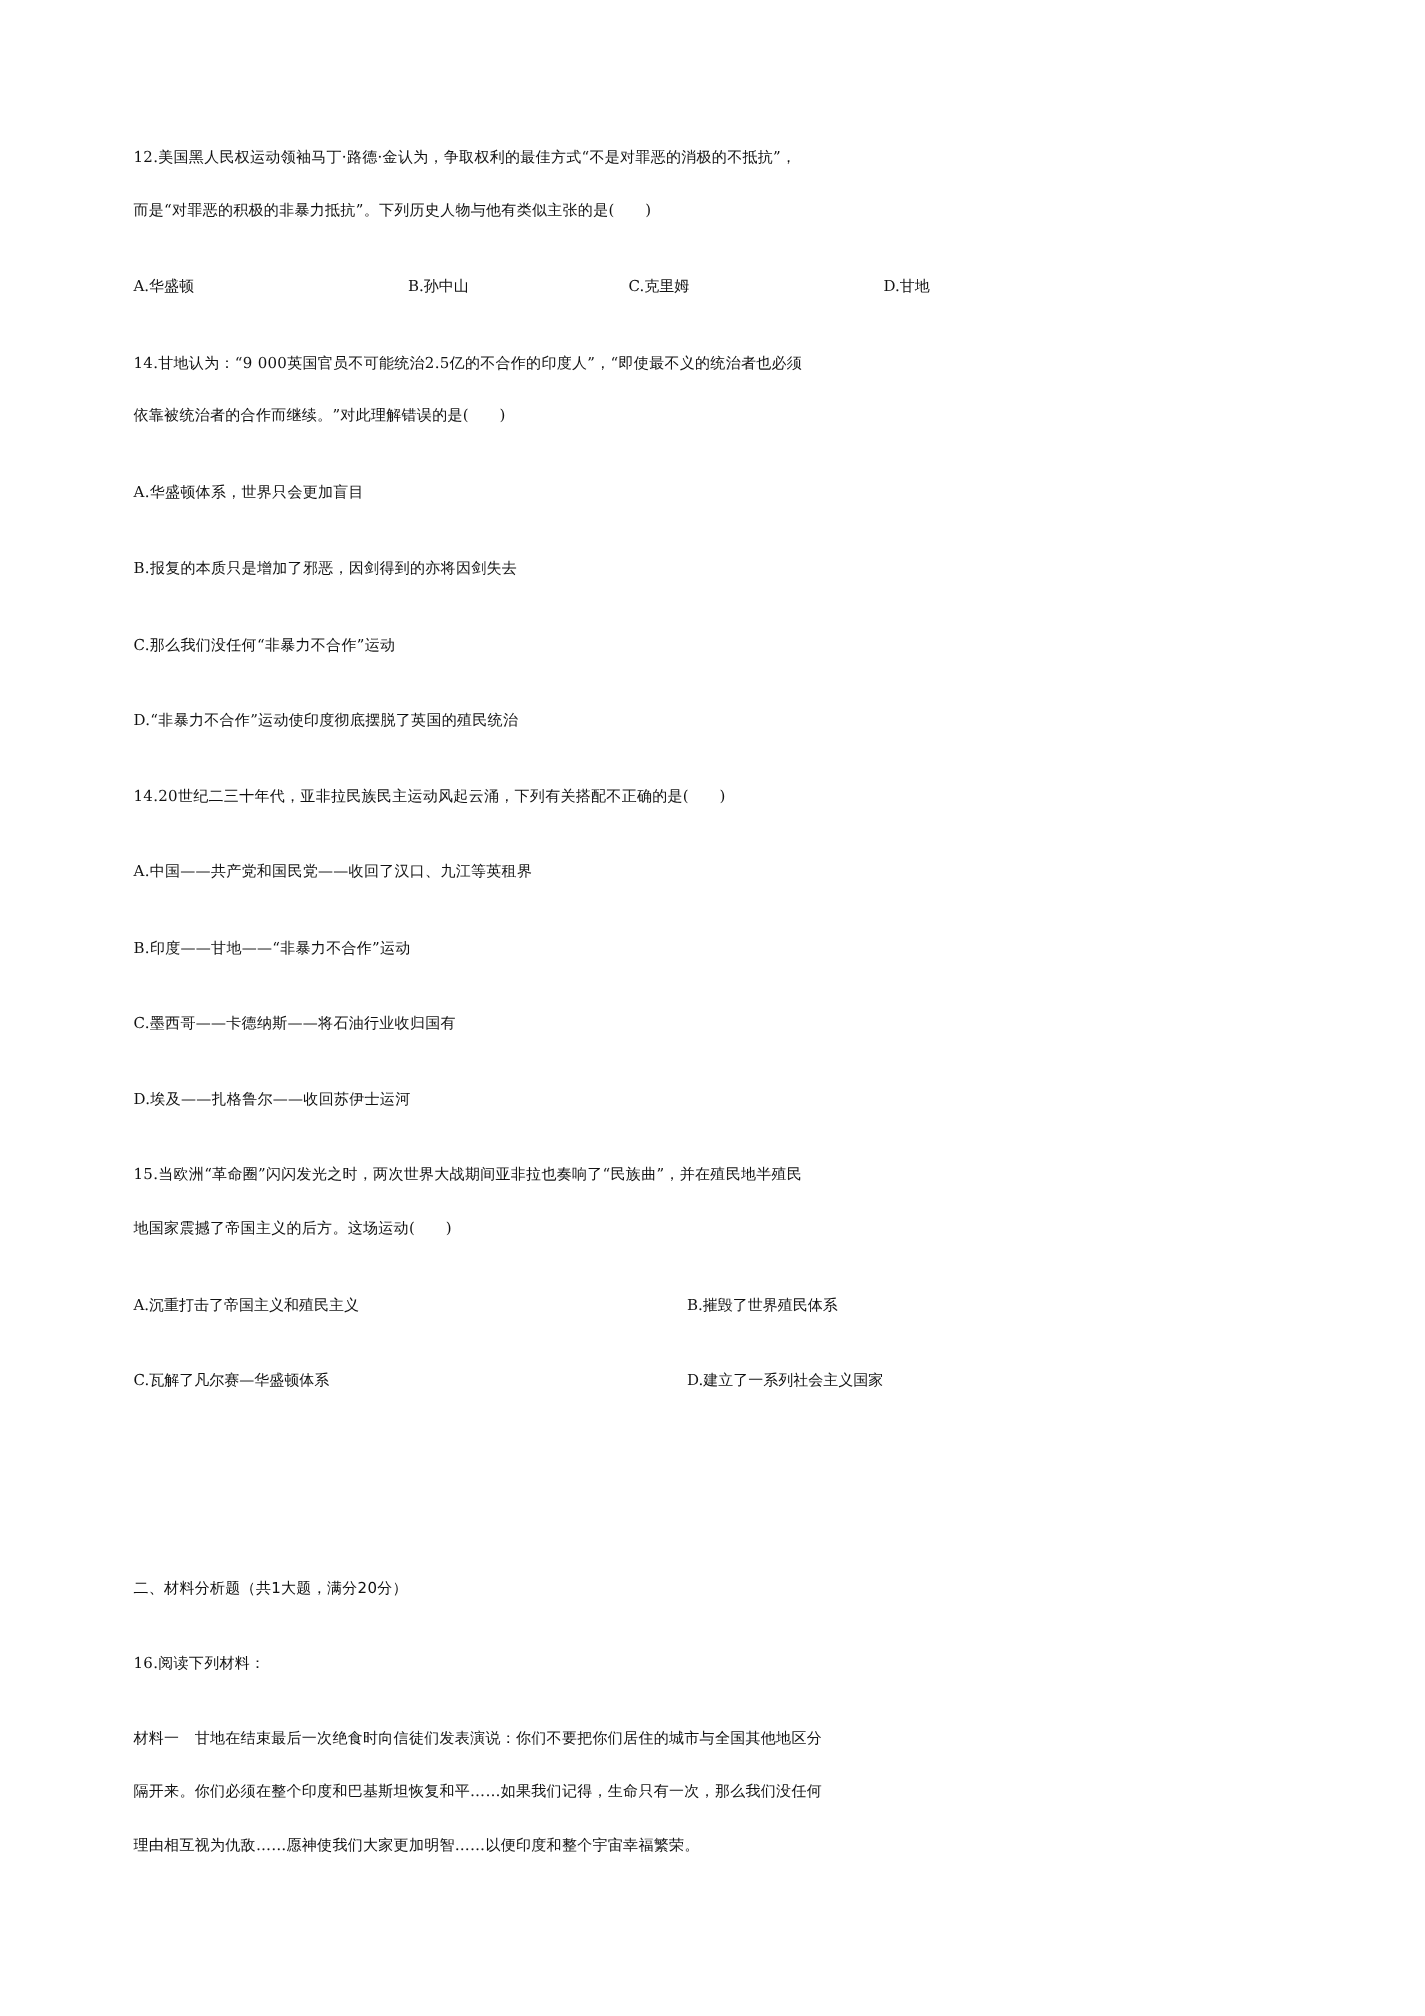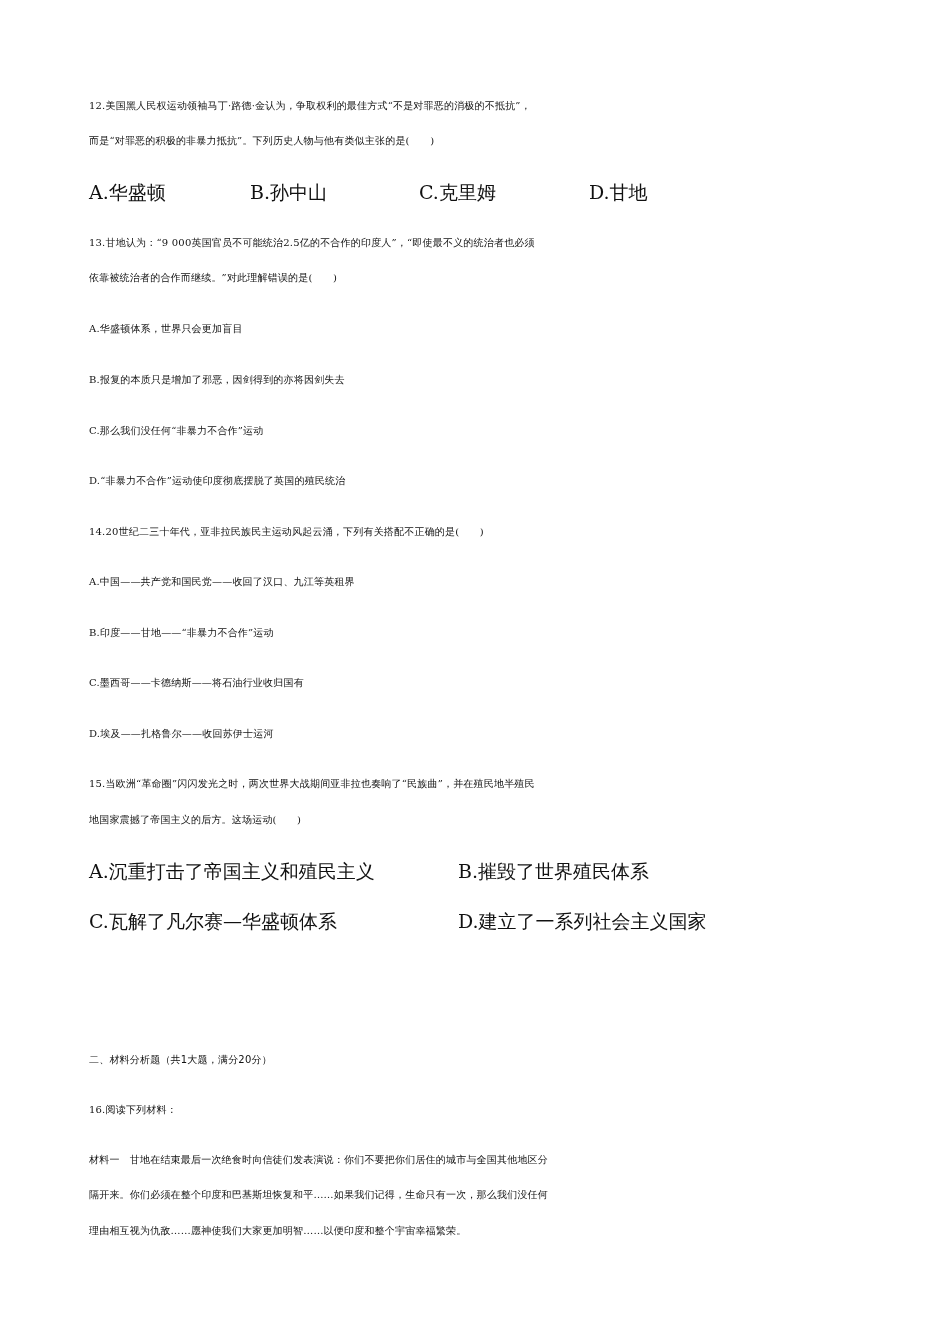--- a/index.html
+++ b/index.html
@@ -1,32 +1,32 @@
 <!DOCTYPE html>
 <html><head>
 <meta charset="utf-8">
 <style>
   html, body { margin: 0; padding: 0; background: #ffffff; }
   body { width: 950px; height: 1344px; position: relative; overflow: hidden;
          font-family: "DejaVu Serif", "Liberation Serif", serif; color: #111; }
   .line { position: absolute; left: 89px; font-size: 10px; line-height: 20px; white-space: nowrap; letter-spacing: 0.2px; }
   .bold { font-weight: normal; font-family: "DejaVu Sans", "Liberation Sans", sans-serif; }
-  .opt { position: absolute; font-size: 19px; line-height: 20px; white-space: nowrap; }
+  .opt { position: absolute; font-size: 10px; line-height: 20px; white-space: nowrap; }
 </style>
 </head>
 <body>
 
 <div class="line" style="top:96px">12.美国黑人民权运动领袖马丁·路德·金认为，争取权利的最佳方式“不是对罪恶的消极的不抵抗”，</div>
 <div class="line" style="top:131px">而是“对罪恶的积极的非暴力抵抗”。下列历史人物与他有类似主张的是(　　)</div>
 <div class="opt" style="top:182px;left:89px">A.华盛顿</div>
-<div class="opt" style="top:182px;left:250px">B.孙中山</div>
+<div class="opt" style="top:182px;left:272px">B.孙中山</div>
 <div class="opt" style="top:182px;left:419px">C.克里姆</div>
 <div class="opt" style="top:182px;left:589px">D.甘地</div>
 
-<div class="line" style="top:233px">13.甘地认为：“9 000英国官员不可能统治2.5亿的不合作的印度人”，“即使最不义的统治者也必须</div>
+<div class="line" style="top:233px">14.甘地认为：“9 000英国官员不可能统治2.5亿的不合作的印度人”，“即使最不义的统治者也必须</div>
 <div class="line" style="top:268px">依靠被统治者的合作而继续。”对此理解错误的是(　　)</div>
 <div class="line" style="top:319px">A.华盛顿体系，世界只会更加盲目</div>
 <div class="line" style="top:370px">B.报复的本质只是增加了邪恶，因剑得到的亦将因剑失去</div>
 <div class="line" style="top:421px">C.那么我们没任何“非暴力不合作”运动</div>
 <div class="line" style="top:471px">D.“非暴力不合作”运动使印度彻底摆脱了英国的殖民统治</div>
 
 <div class="line" style="top:522px">14.20世纪二三十年代，亚非拉民族民主运动风起云涌，下列有关搭配不正确的是(　　)</div>
 <div class="line" style="top:572px">A.中国——共产党和国民党——收回了汉口、九江等英租界</div>
 <div class="line" style="top:623px">B.印度——甘地——“非暴力不合作”运动</div>
 <div class="line" style="top:673px">C.墨西哥——卡德纳斯——将石油行业收归国有</div>

